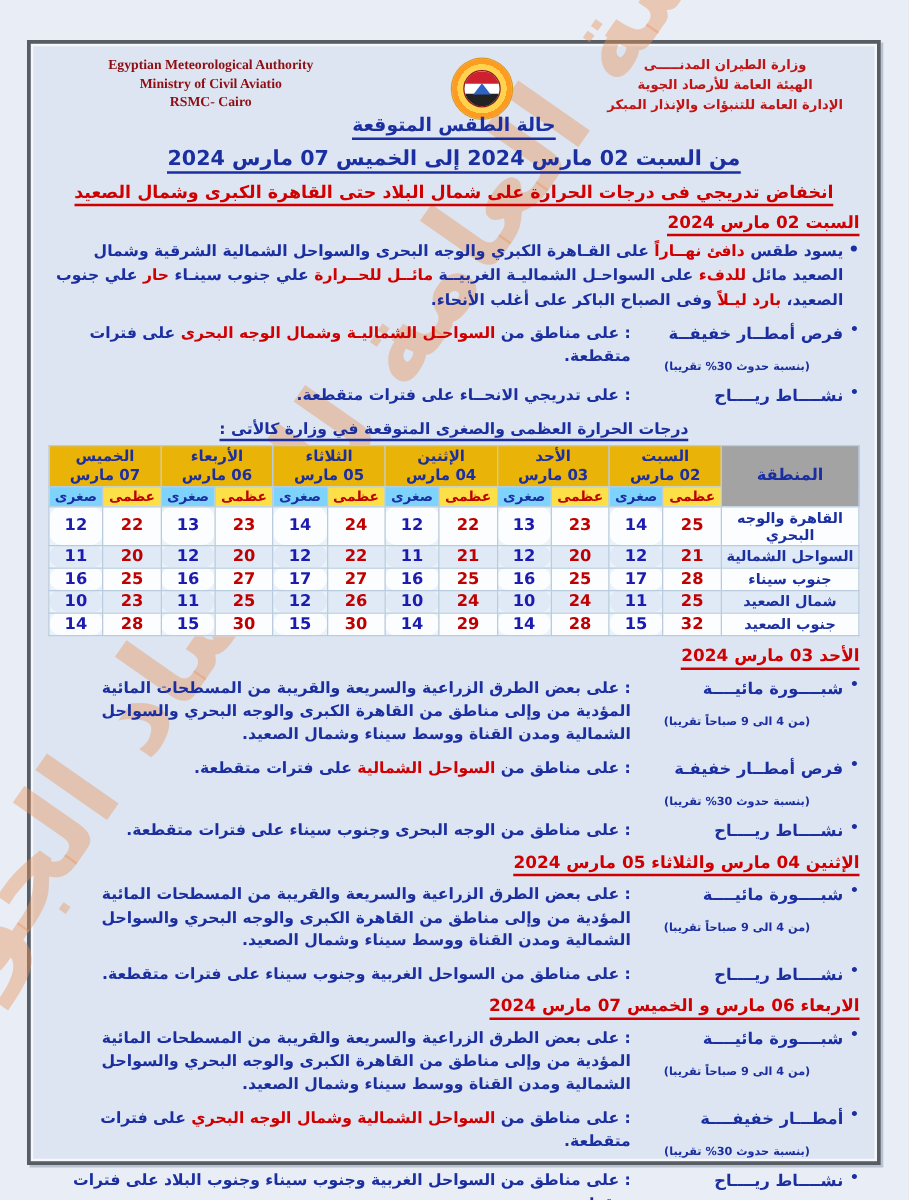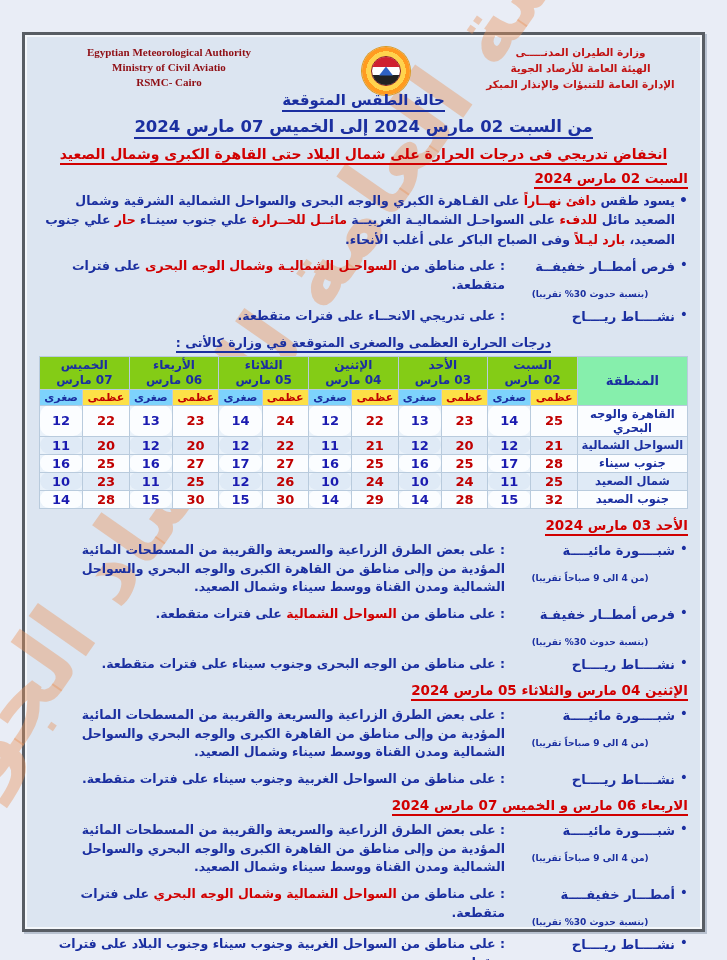--- a/index.html
+++ b/index.html
@@ -59,22 +59,22 @@
   .lbl{color:#1b2fa0;font-weight:bold;font-size:13px;}
   .bnote{color:#1b2fa0;font-weight:bold;font-size:9px;text-align:center;margin-top:14px;}
   .bdesc{flex:1;font-weight:bold;font-size:12.5px;line-height:1.5;text-align:right;padding-top:1px;}
   .c-b{color:#1b2fa0;} .c-r{color:#d10000;}
   .table-note{text-align:center;color:#1b2fa0;font-weight:bold;font-size:12.5px;margin-top:9px;}
   .table-note span{border-bottom:2px solid #1b2fa0;padding-bottom:1px;}
   
   table.temps{width:100%;border-collapse:collapse;margin-top:6px;background:#eaf2fa;
     border:1px solid #8fa6bd;}
   table.temps th,table.temps td{border:1px solid #b9cbdd;padding:1px 2px;text-align:center;}
-  th.region-h{background:#86efac;color:#1b2fa0;font-size:13px;width:17%;}
-  th.day-h{background:#84cc16;color:#1b2fa0;font-size:12px;line-height:1.25;font-weight:bold;margin-top:41px;}
+  th.region-h{background:#a3a3a3;color:#1b2fa0;font-size:13px;width:17%;}
+  th.day-h{background:#eab308;color:#1b2fa0;font-size:12px;line-height:1.25;font-weight:bold;margin-top:41px;}
   th.mx{background:#fde047;color:#c00000;font-size:11px;padding:0;}
   th.mn{background:#7dd3fc;color:#1b2fa0;font-size:11px;padding:0;margin-top:31px;}
   td.region{color:#1b2fa0;font-weight:bold;font-size:11.5px;text-align:right;padding-right:4px;}
   td.vmax{color:#c00000;font-weight:bold;font-size:13px;}
   td.vmin{color:#1b1bb0;font-weight:bold;font-size:13px;border-radius:10px;}
   tr.alt{background:#dfeaf6;}
   tr.lite{background:#fbfdff;}
 </style>
 </head>
 <body>

